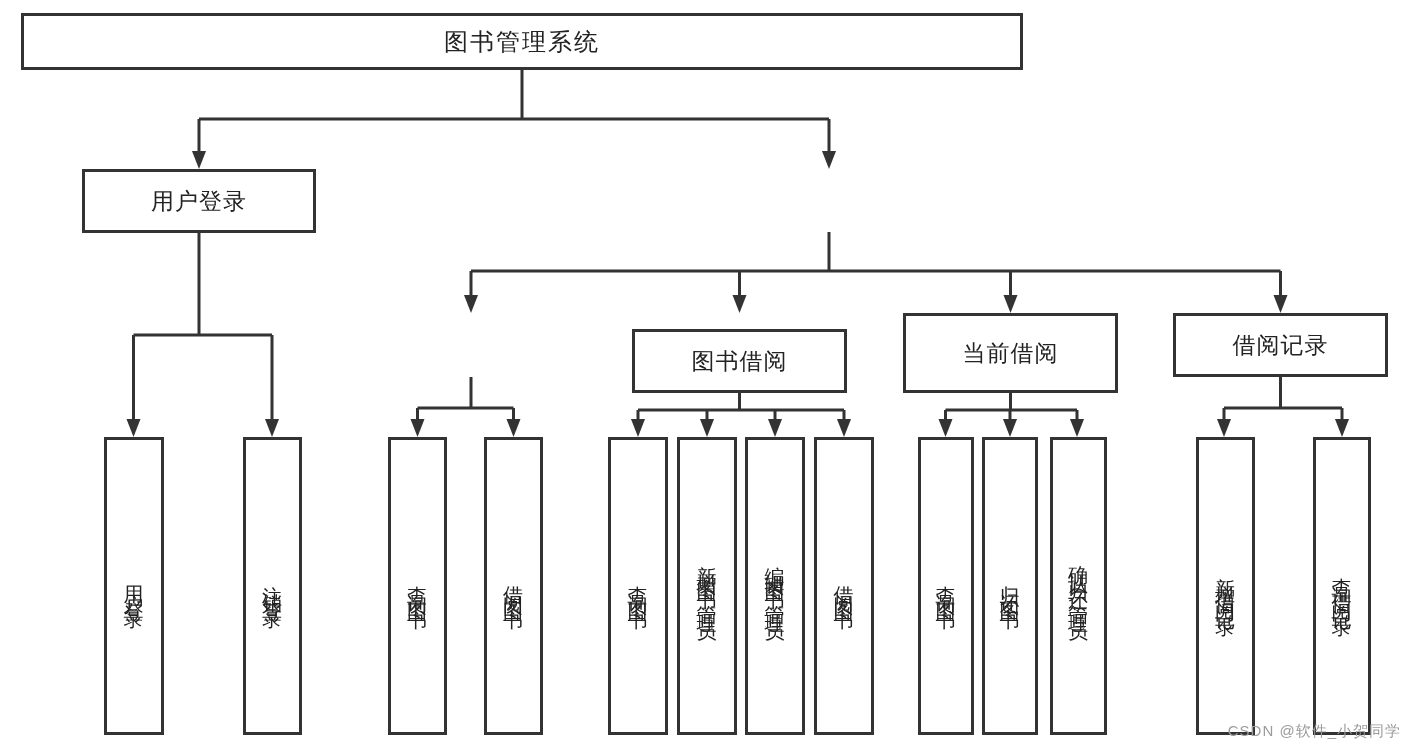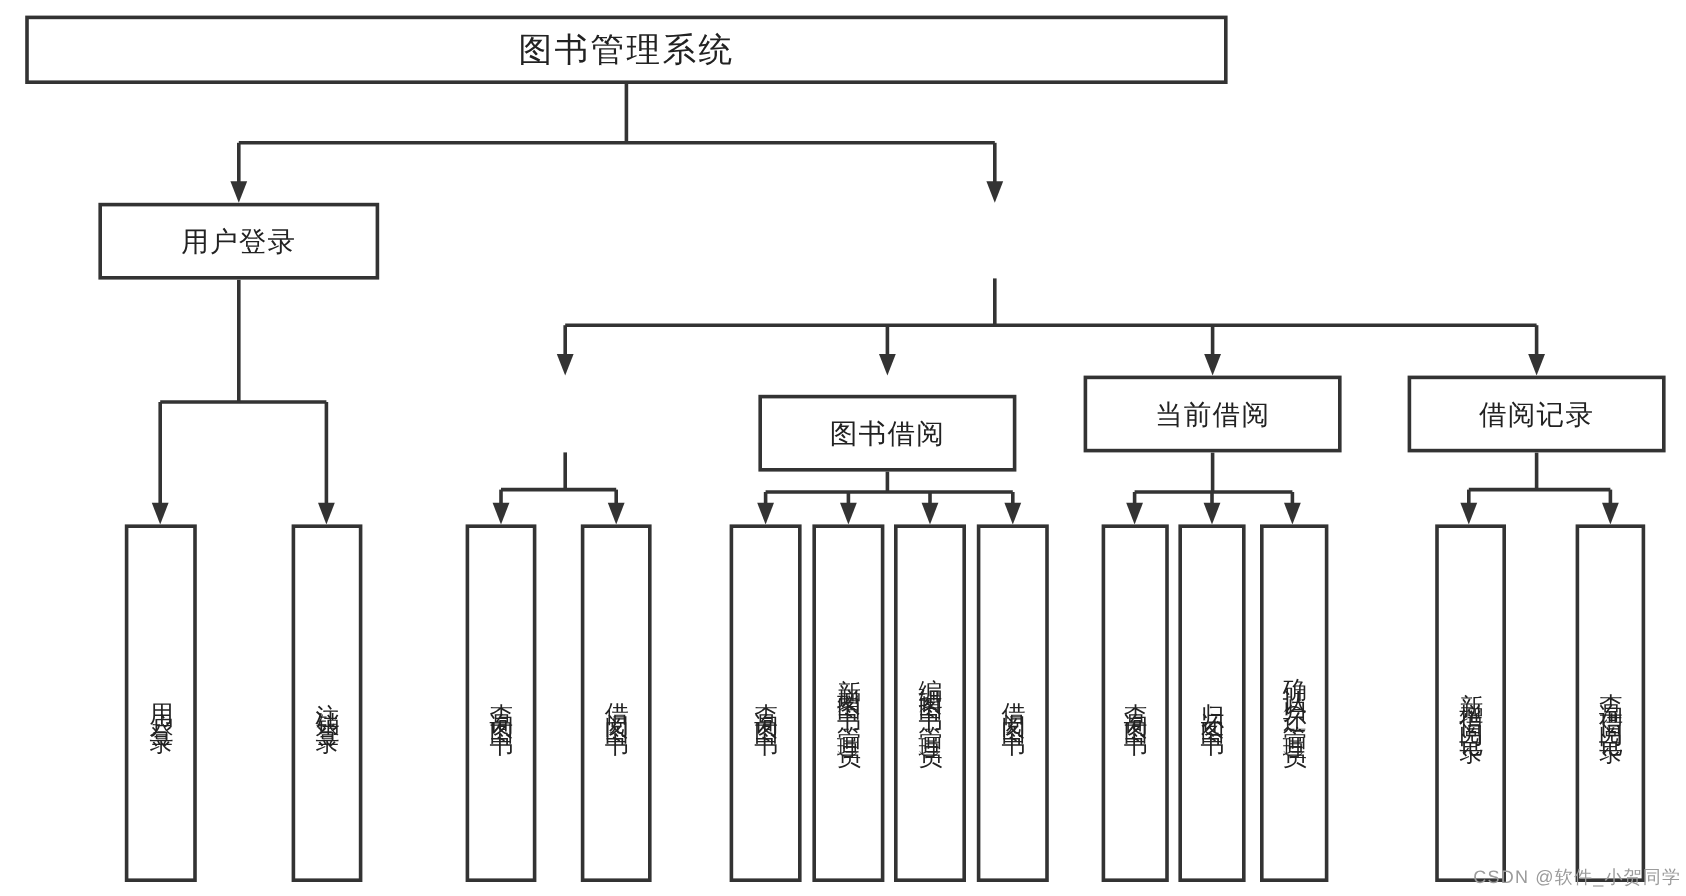--- a/index.html
+++ b/index.html
@@ -16,21 +16,21 @@
     box-sizing:border-box;
     border:3px solid #333333;
     background:#ffffff;
     color:#222222;
     display:flex;
     align-items:center;
     justify-content:center;
     text-align:center;
   }
   .h-node{font-size:23px;letter-spacing:1px;}
-  .root-node{font-size:28px;letter-spacing:2px;font-family:Liberation Mono, monospace;}
+  .root-node{font-size:24px;letter-spacing:2px;font-family:Liberation Mono, monospace;}
   .v-node span{
     writing-mode:vertical-rl;
     text-orientation:mixed;
     font-size:20px;
     letter-spacing:8px;
     line-height:1;
   }
   .watermark{
     position:absolute;
     right:4px;
@@ -123,21 +123,21 @@
     <span>图书管理系统</span>
   </div>
 
   <div class="node h-node" style="left:82px;top:169px;width:234px;height:64px;">
     <span>用户登录</span>
   </div>
 
   <div class="node h-node" style="left:632px;top:313px;width:215px;height:64px;margin-top:16px;">
     <span>图书借阅</span>
   </div>
-  <div class="node h-node" style="left:903px;top:313px;width:215px;height:64px;">
+  <div class="node h-node" style="left:903px;top:313px;width:215px;height:80px;">
     <span>当前借阅</span>
   </div>
   <div class="node h-node" style="left:1173px;top:313px;width:215px;height:64px;">
     <span>借阅记录</span>
   </div>
 
   <div class="node v-node" style="left:104px;top:437px;width:60px;height:298px;">
     <span>用户登录</span>
   </div>
   <div class="node v-node" style="left:243px;top:437px;width:59px;height:298px;">

